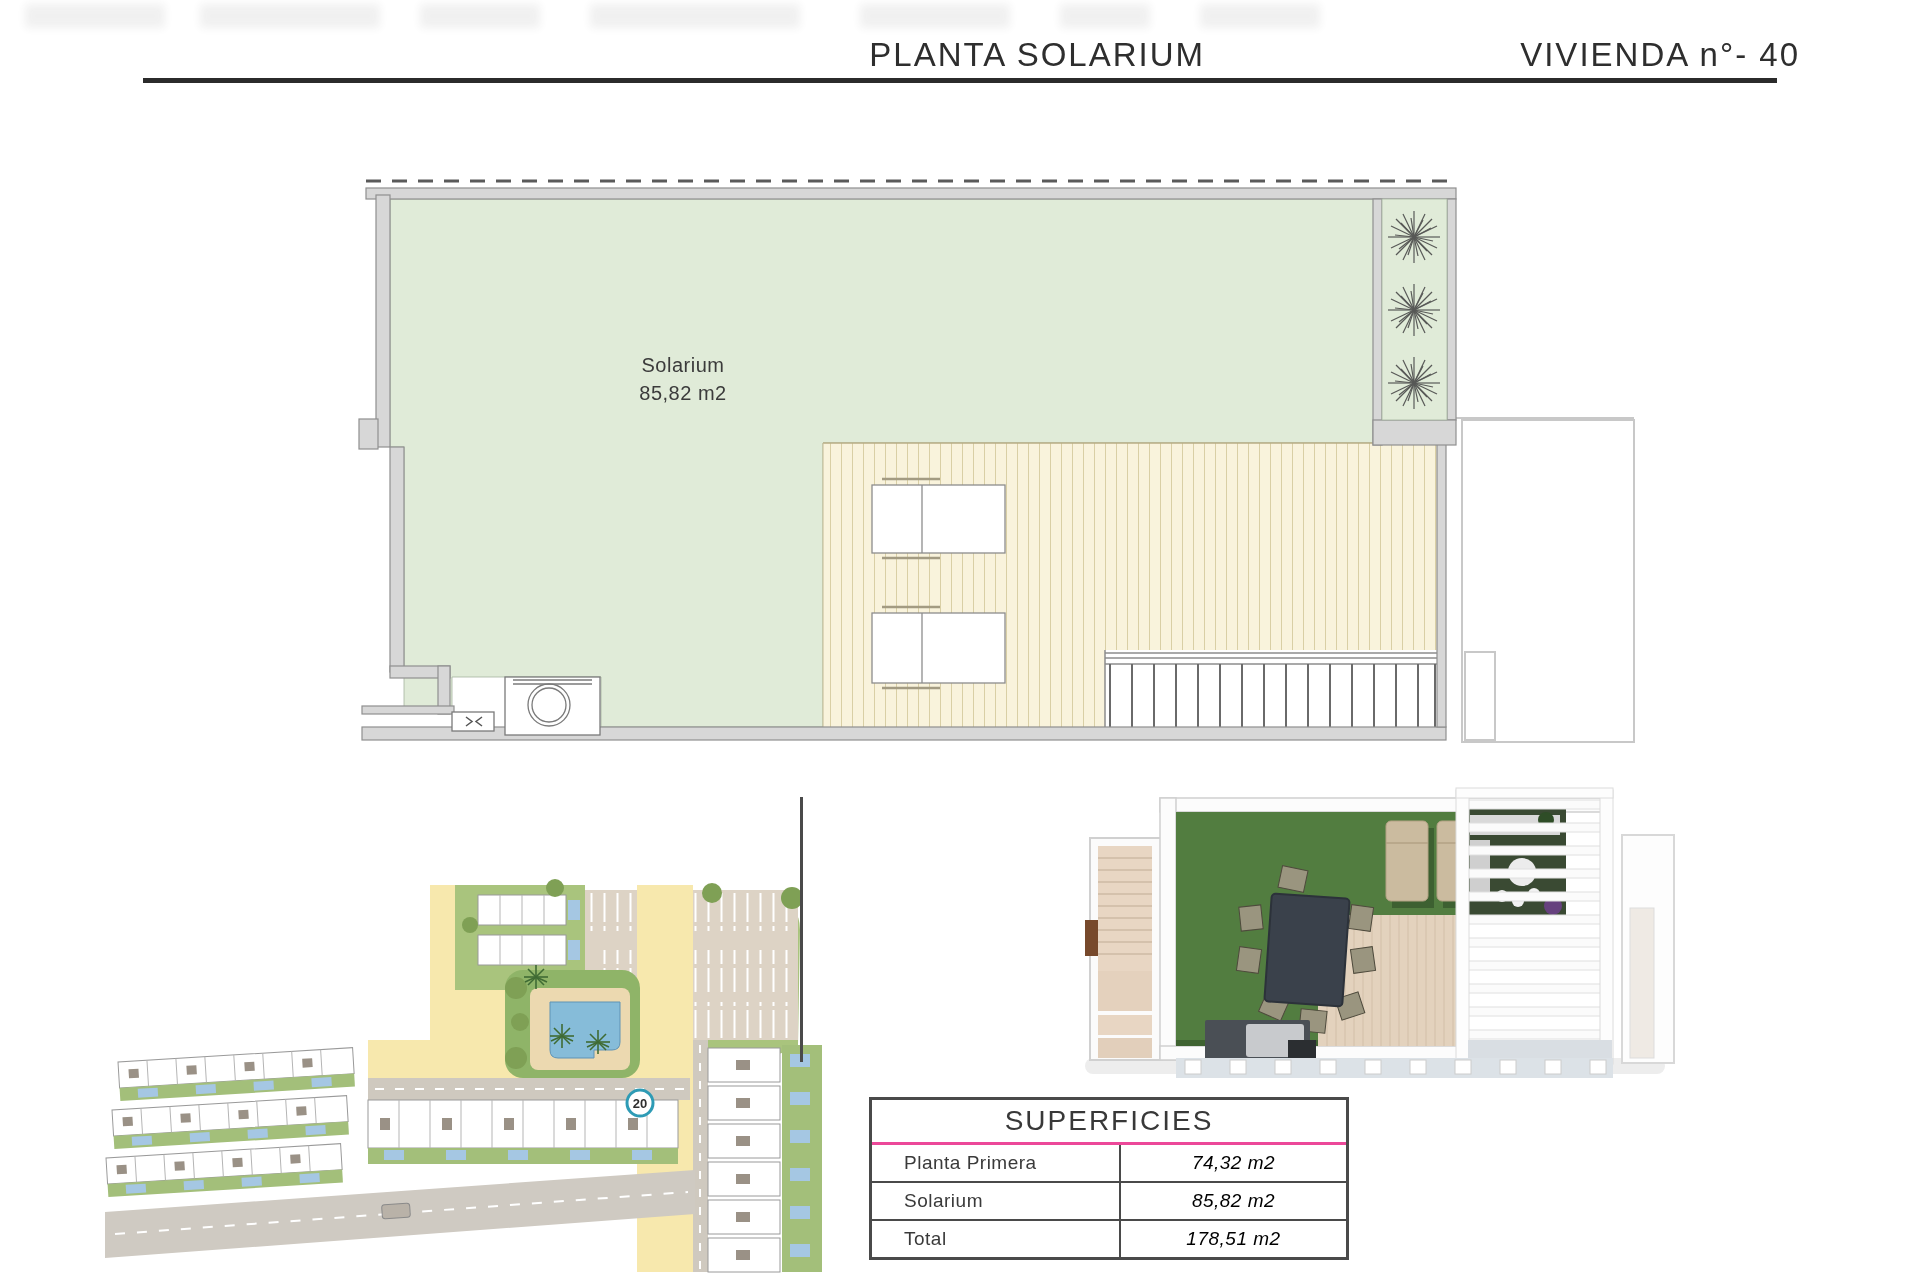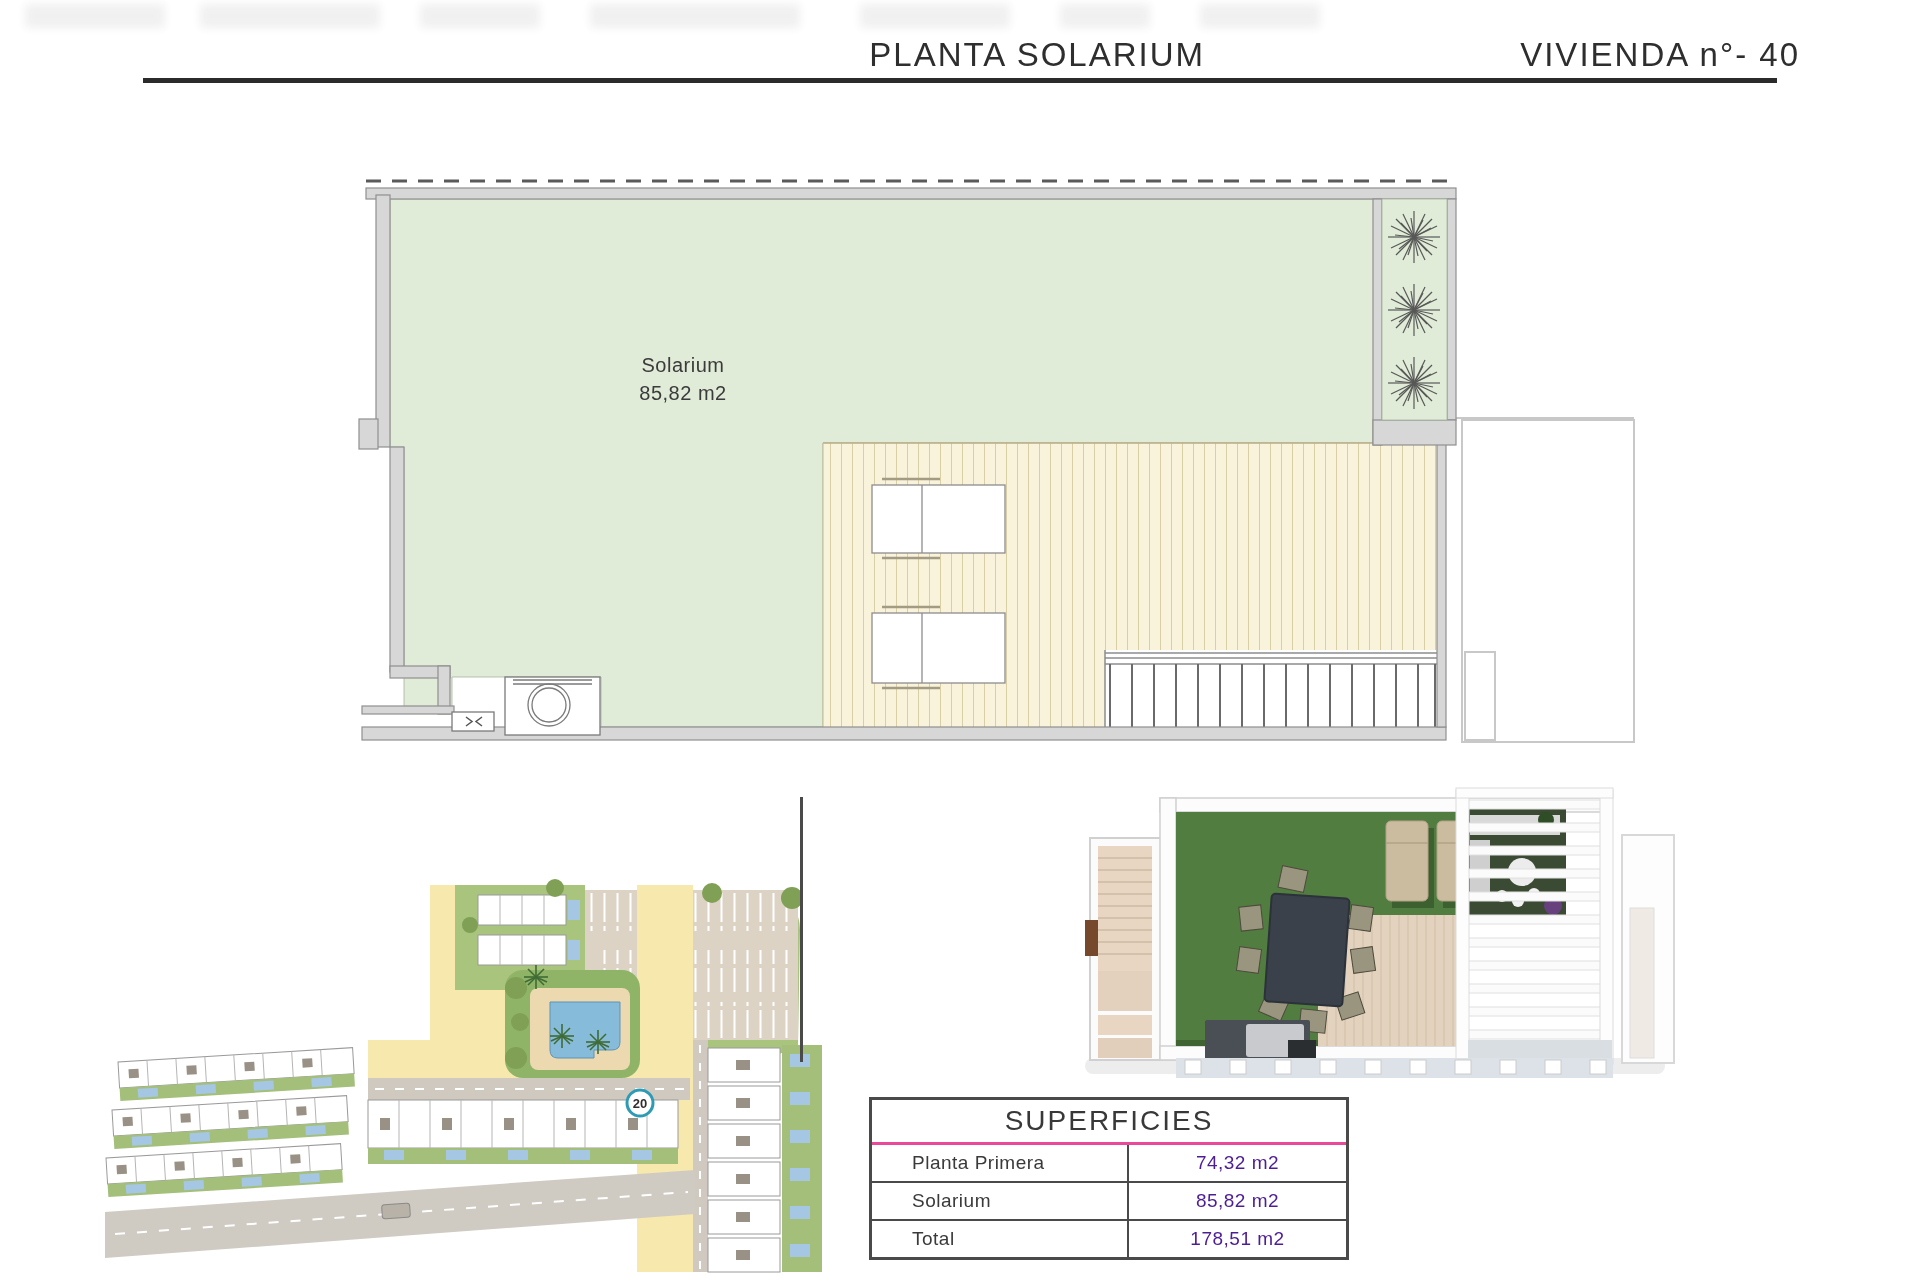--- a/index.html
+++ b/index.html
@@ -19,23 +19,23 @@
 
   
   #section-divider{position:absolute;left:800px;top:797px;width:3px;height:265px;background:#4a4a4a;}
 
   
   #areas-table{position:absolute;left:869px;top:1097px;width:474px;border:3px solid #4a4a4a;background:#fff;}
   #areas-table .t-head{height:42px;line-height:42px;text-align:center;font-size:28px;
         letter-spacing:2px;color:#383838;border-bottom:3px solid #ec4899;}
   #areas-table .t-row{display:flex;height:36px;border-bottom:2px solid #4a4a4a;}
   #areas-table .t-row:last-child{border-bottom:none;}
-  #areas-table .t-label{width:215px;border-right:2px solid #4a4a4a;padding-left:40px;
+  #areas-table .t-label{width:215px;border-right:2px solid #4a4a4a;padding-left:32px;
         font-size:19px;color:#3a3a3a;line-height:36px;letter-spacing:.5px;}
-  #areas-table .t-value{flex:1;text-align:center;font-size:19px;color:#4c1d95;line-height:36px;letter-spacing:.5px;}
+  #areas-table .t-value{flex:1;text-align:center;font-size:19px;color:#000000;line-height:36px;letter-spacing:.5px;font-style:italic;}
 
   svg{position:absolute;overflow:visible;}
   #plan-svg{left:340px;top:165px;}
   #site-svg{left:100px;top:880px;}
   #render-svg{left:1060px;top:780px;}
 
   .plan-text{font-family:"Liberation Sans",sans-serif;font-size:20px;fill:#3b3b3b;letter-spacing:.5px;}
   .badge-text{font-family:"Liberation Sans",sans-serif;font-size:13px;fill:#2f2f2f;font-weight:bold;}
 </style>
 </head>

